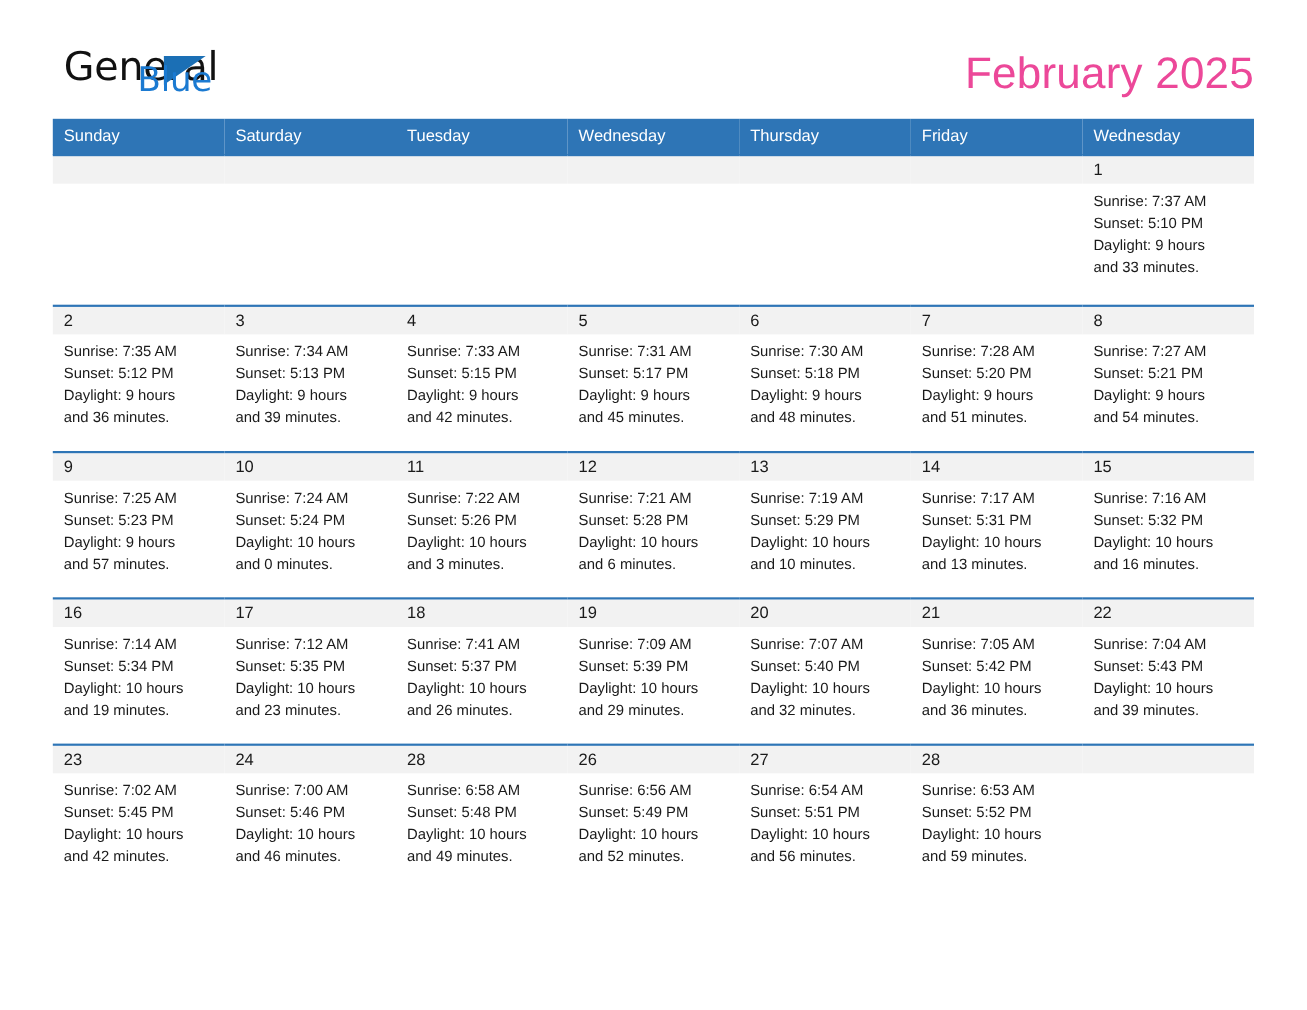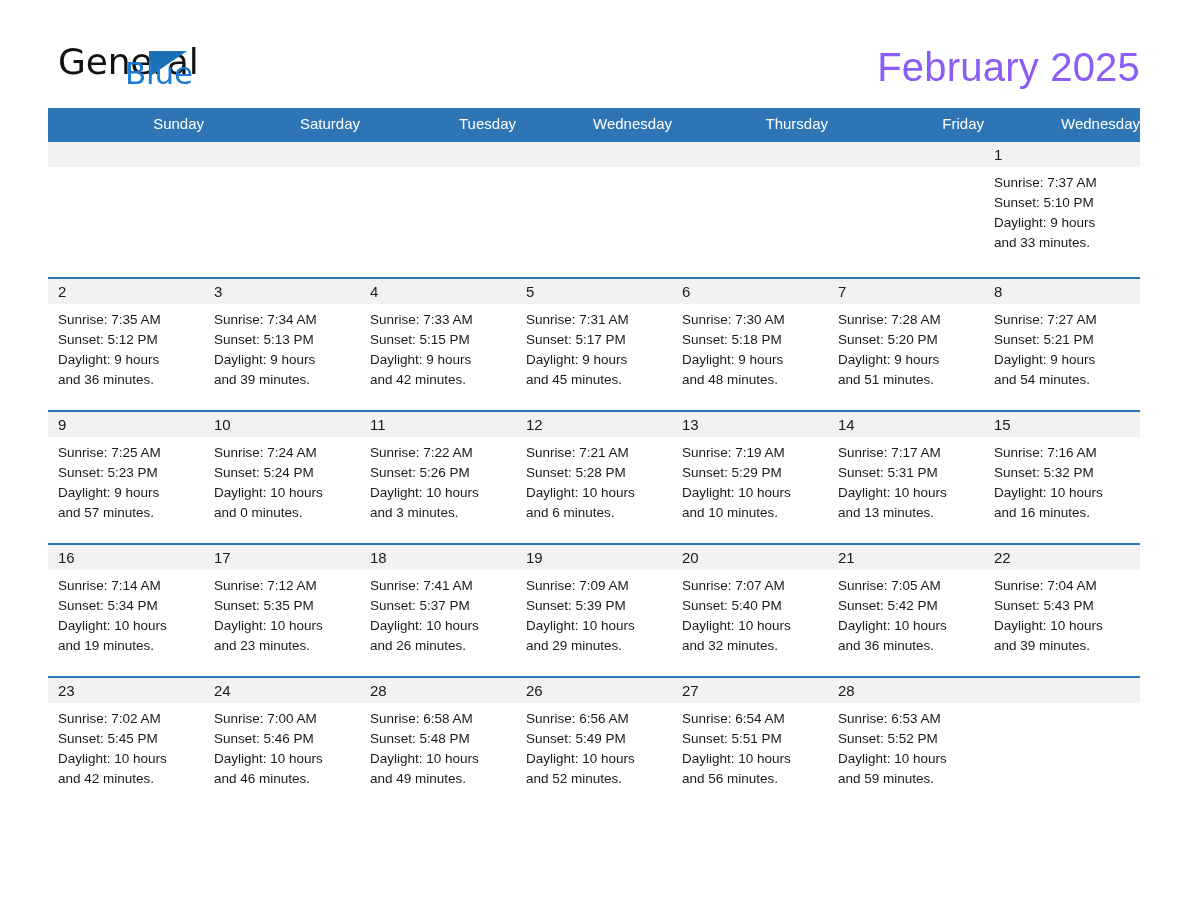--- a/index.html
+++ b/index.html
@@ -67,21 +67,21 @@
     font-family: "DejaVu Sans", sans-serif;
     font-weight: 400;
   }
   .titles {
     text-align: right;
     padding-top: 2px;
   }
   .month-title {
     font-size: 40px;
     font-weight: 400;
-    color: #8b5cf6;
+    color: #ec4899;
     line-height: 1.05;
     letter-spacing: 0.2px;
   }
   .location {
     font-size: 23px;
     font-weight: 400;
     color: #000;
     margin-top: 12px;
     line-height: 1.1;
   }
@@ -90,21 +90,21 @@
   .calendar {
     width: 1092px;
     border-collapse: collapse;
     table-layout: fixed;
   }
   .dow-row th {
     background: #2e75b6;
     color: #ffffff;
     font-size: 15px;
     font-weight: 400;
-    text-align: right;
+    text-align: left;
     padding: 6px 0 7px 10px;
     height: 19px;
     box-sizing: content-box;
   }
   .week-row td {
     vertical-align: top;
     border-top: 2px solid #2e75b6;
     padding: 0;
     height: 133px;
     box-sizing: border-box;

